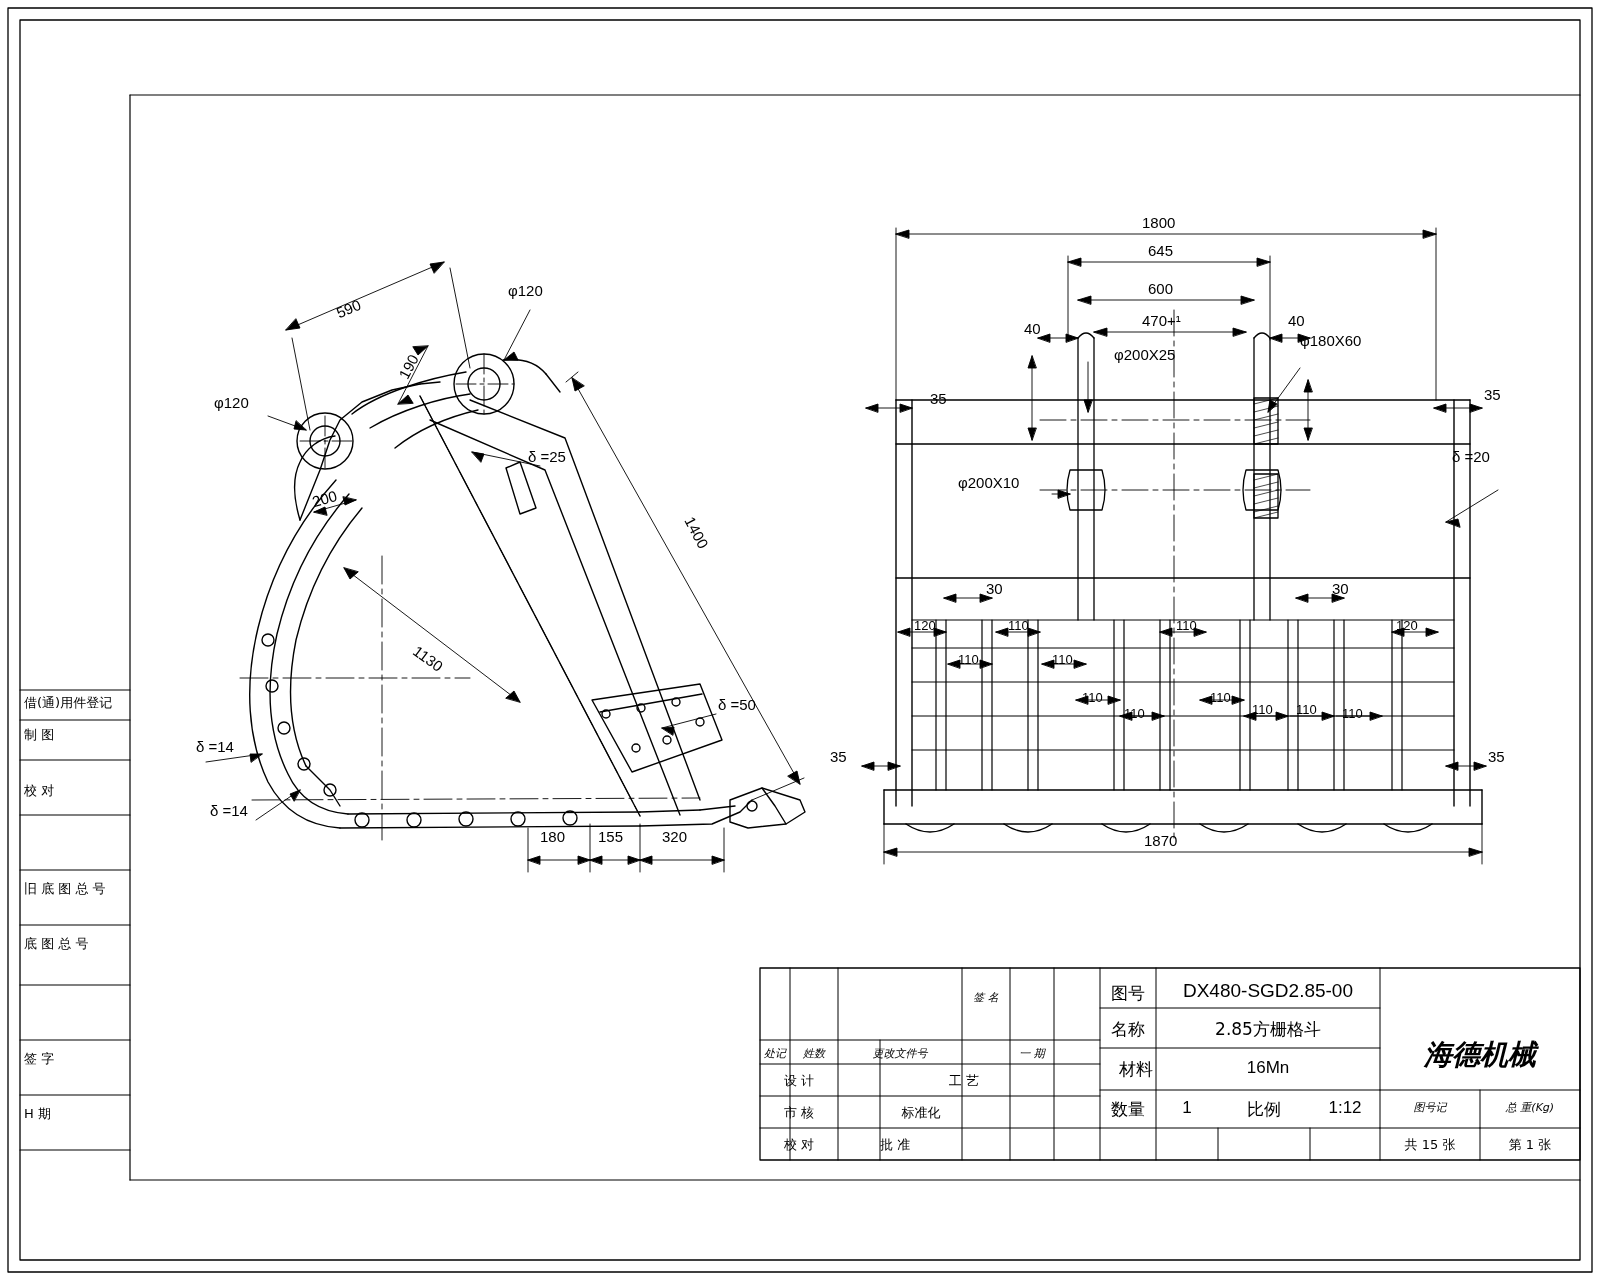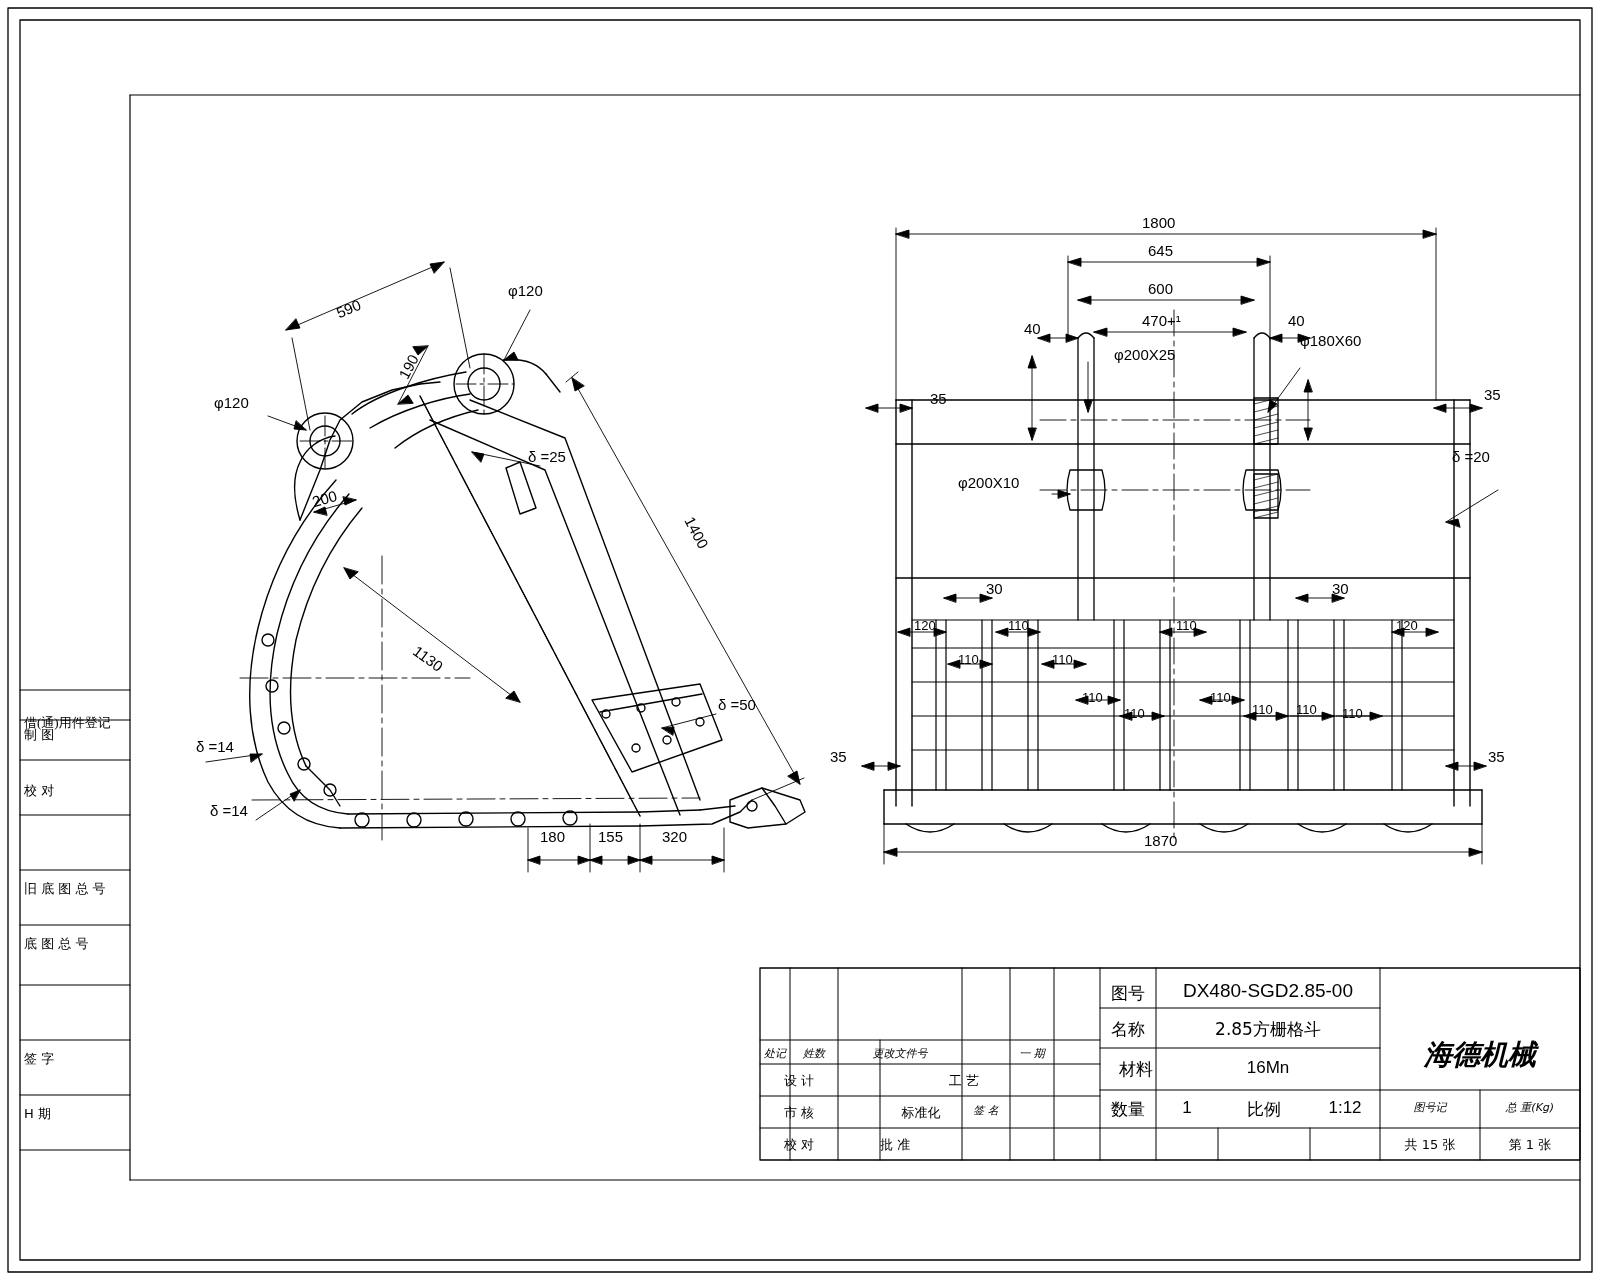--- a/index.html
+++ b/index.html
@@ -463,32 +463,32 @@
   <div class="lbl sm" style="left:1082px;top:690px;">110</div>
   <div class="lbl sm" style="left:1210px;top:690px;">110</div>
   <div class="lbl sm" style="left:1124px;top:706px;">110</div>
   <div class="lbl sm" style="left:1252px;top:702px;">110</div>
   <div class="lbl sm" style="left:1296px;top:702px;">110</div>
   <div class="lbl sm" style="left:1342px;top:706px;">110</div>
   <div class="lbl" style="left:830px;top:748px;">35</div>
   <div class="lbl" style="left:1488px;top:748px;">35</div>
   <div class="lbl" style="left:1144px;top:832px;">1870</div>
 
-  <div class="lbl cjk sm" style="left:24px;top:714px;font-family:Liberation Serif, serif;">借(通)用件登记</div>
+  <div class="lbl cjk sm" style="left:24px;top:694px;">借(通)用件登记</div>
   <div class="lbl cjk sm" style="left:24px;top:726px;">制              图</div>
   <div class="lbl cjk sm" style="left:24px;top:782px;">校            对</div>
   <div class="lbl cjk sm" style="left:24px;top:880px;">旧 底 图 总 号</div>
   <div class="lbl cjk sm" style="left:24px;top:935px;">底 图 总 号</div>
   <div class="lbl cjk sm" style="left:24px;top:1050px;">签            字</div>
   <div class="lbl cjk sm" style="left:24px;top:1105px;">H            期</div>
 
   <div class="lbl cjk xs" style="left:760px;top:1046px;width:30px;text-align:center;">处记</div>
   <div class="lbl cjk xs" style="left:790px;top:1046px;width:48px;text-align:center;">姓数</div>
   <div class="lbl cjk xs" style="left:838px;top:1046px;width:124px;text-align:center;">更改文件号</div>
-  <div class="lbl cjk xs" style="left:962px;top:1103px;width:48px;text-align:center;">签 名</div>
+  <div class="lbl cjk xs" style="left:962px;top:990px;width:48px;text-align:center;">签 名</div>
   <div class="lbl cjk xs" style="left:1010px;top:1046px;width:44px;text-align:center;">一 期</div>
 
   <div class="lbl cjk sm" style="left:760px;top:1072px;width:78px;text-align:center;">设 计</div>
   <div class="lbl cjk sm" style="left:760px;top:1104px;width:78px;text-align:center;">市 核</div>
   <div class="lbl cjk sm" style="left:760px;top:1136px;width:78px;text-align:center;">校 对</div>
 
   <div class="lbl cjk sm" style="left:880px;top:1072px;width:99px;text-align:right;">工 艺</div>
   <div class="lbl cjk sm" style="left:880px;top:1104px;width:82px;text-align:center;">标准化</div>
   <div class="lbl cjk sm" style="left:880px;top:1136px;width:82px;text-align:left;">批 准</div>
 

